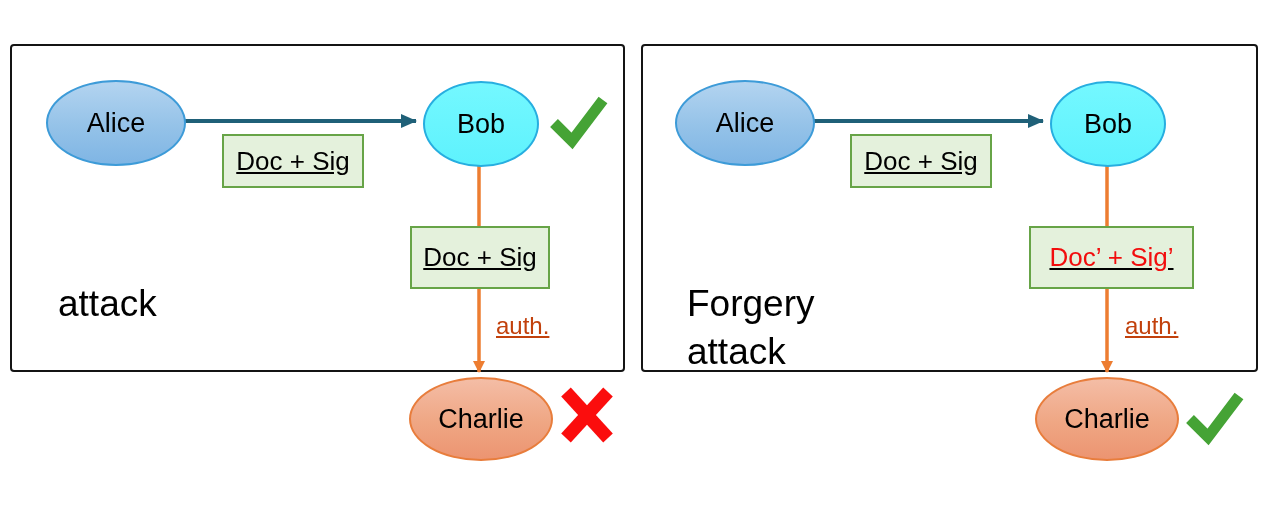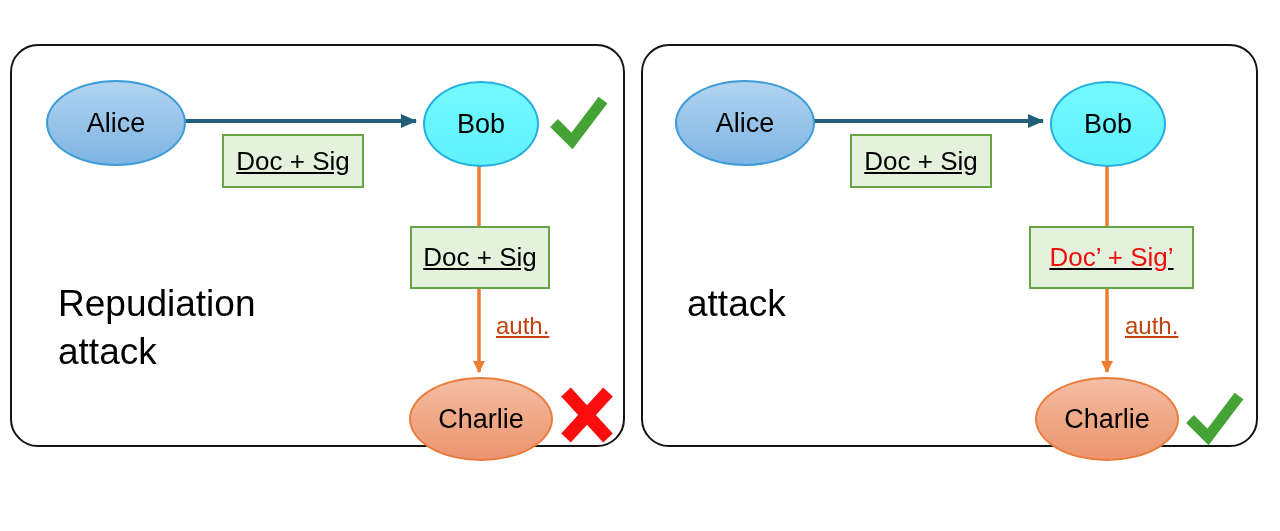--- a/index.html
+++ b/index.html
@@ -1,19 +1,19 @@
 <!DOCTYPE html>
 <html><head>
 <meta charset="utf-8">
 <style>
   html,body{margin:0;padding:0;background:#ffffff;width:1280px;height:531px;overflow:hidden;
     font-family:"Liberation Sans", sans-serif;}
   .stage{position:relative;width:1280px;height:531px;background:#fff;}
-  .panel{position:absolute;top:44px;width:615px;height:403px;border:2.5px solid #141414;
-    border-radius:28px;background:#fff;box-sizing:border-box;}
+  .panel{position:absolute;top:44px;width:615px;height:328px;border:2.5px solid #141414;
+    border-radius:4px;background:#fff;box-sizing:border-box;}
   .edges{position:absolute;left:0;top:0;z-index:1;}
   .node{position:absolute;z-index:2;display:flex;align-items:center;justify-content:center;
     border-radius:50%;font-size:27px;color:#000;}
   .node-sender{width:136px;height:82px;
     background:linear-gradient(180deg,#b3d4f0 0%,#94c2e8 55%,#7fb5e4 100%);
     border:2px solid #3d9bd8;}
   .node-receiver{width:112px;height:82px;
     background:linear-gradient(180deg,#74f8ff 0%,#5ef2fd 100%);
     border:2px solid #27aee0;text-align:right;}
   .node-verifier{width:140px;height:80px;
@@ -71,21 +71,20 @@
     <div class="node node-verifier" style="left:397px;top:331px;">
       <span>Charlie</span>
     </div>
 
     <svg class="mark" style="left:544px;top:338px;" width="64" height="64" viewBox="0 0 64 64">
       <line x1="10" y1="8" x2="52" y2="54" stroke="#fb0d0d" stroke-width="13"></line>
       <line x1="52" y1="8" x2="10" y2="54" stroke="#fb0d0d" stroke-width="13"></line>
     </svg>
 
     <div class="panel-title" style="left:46px;top:234px;">
-      <div>Repudiation</div>
       <div>attack</div>
     </div>
   </div>
 
   <div class="panel" style="left:641px;width:617px;">
     <svg class="edges" width="617" height="440">
       <defs>
         <marker id="teal1" markerUnits="userSpaceOnUse" markerWidth="18" markerHeight="16" refX="15" refY="7" orient="auto">
           <path d="M0,0 L16,7 L0,14 Z" fill="#1f6078"></path>
         </marker>
@@ -117,17 +116,18 @@
 
     <div class="node node-verifier" style="left:392px;top:331px;">
       <span>Charlie</span>
     </div>
 
     <svg class="mark" style="left:540px;top:340px;" width="64" height="64" viewBox="0 0 64 64">
       <path d="M7 33 L25 51 L56 10" stroke="#45a335" stroke-width="11" fill="none" stroke-linecap="butt" stroke-linejoin="miter"></path>
     </svg>
 
     <div class="panel-title" style="left:44px;top:234px;">
+      <div>Forgery</div>
       <div>attack</div>
     </div>
   </div>
 
 </div>
 
 </body></html>

